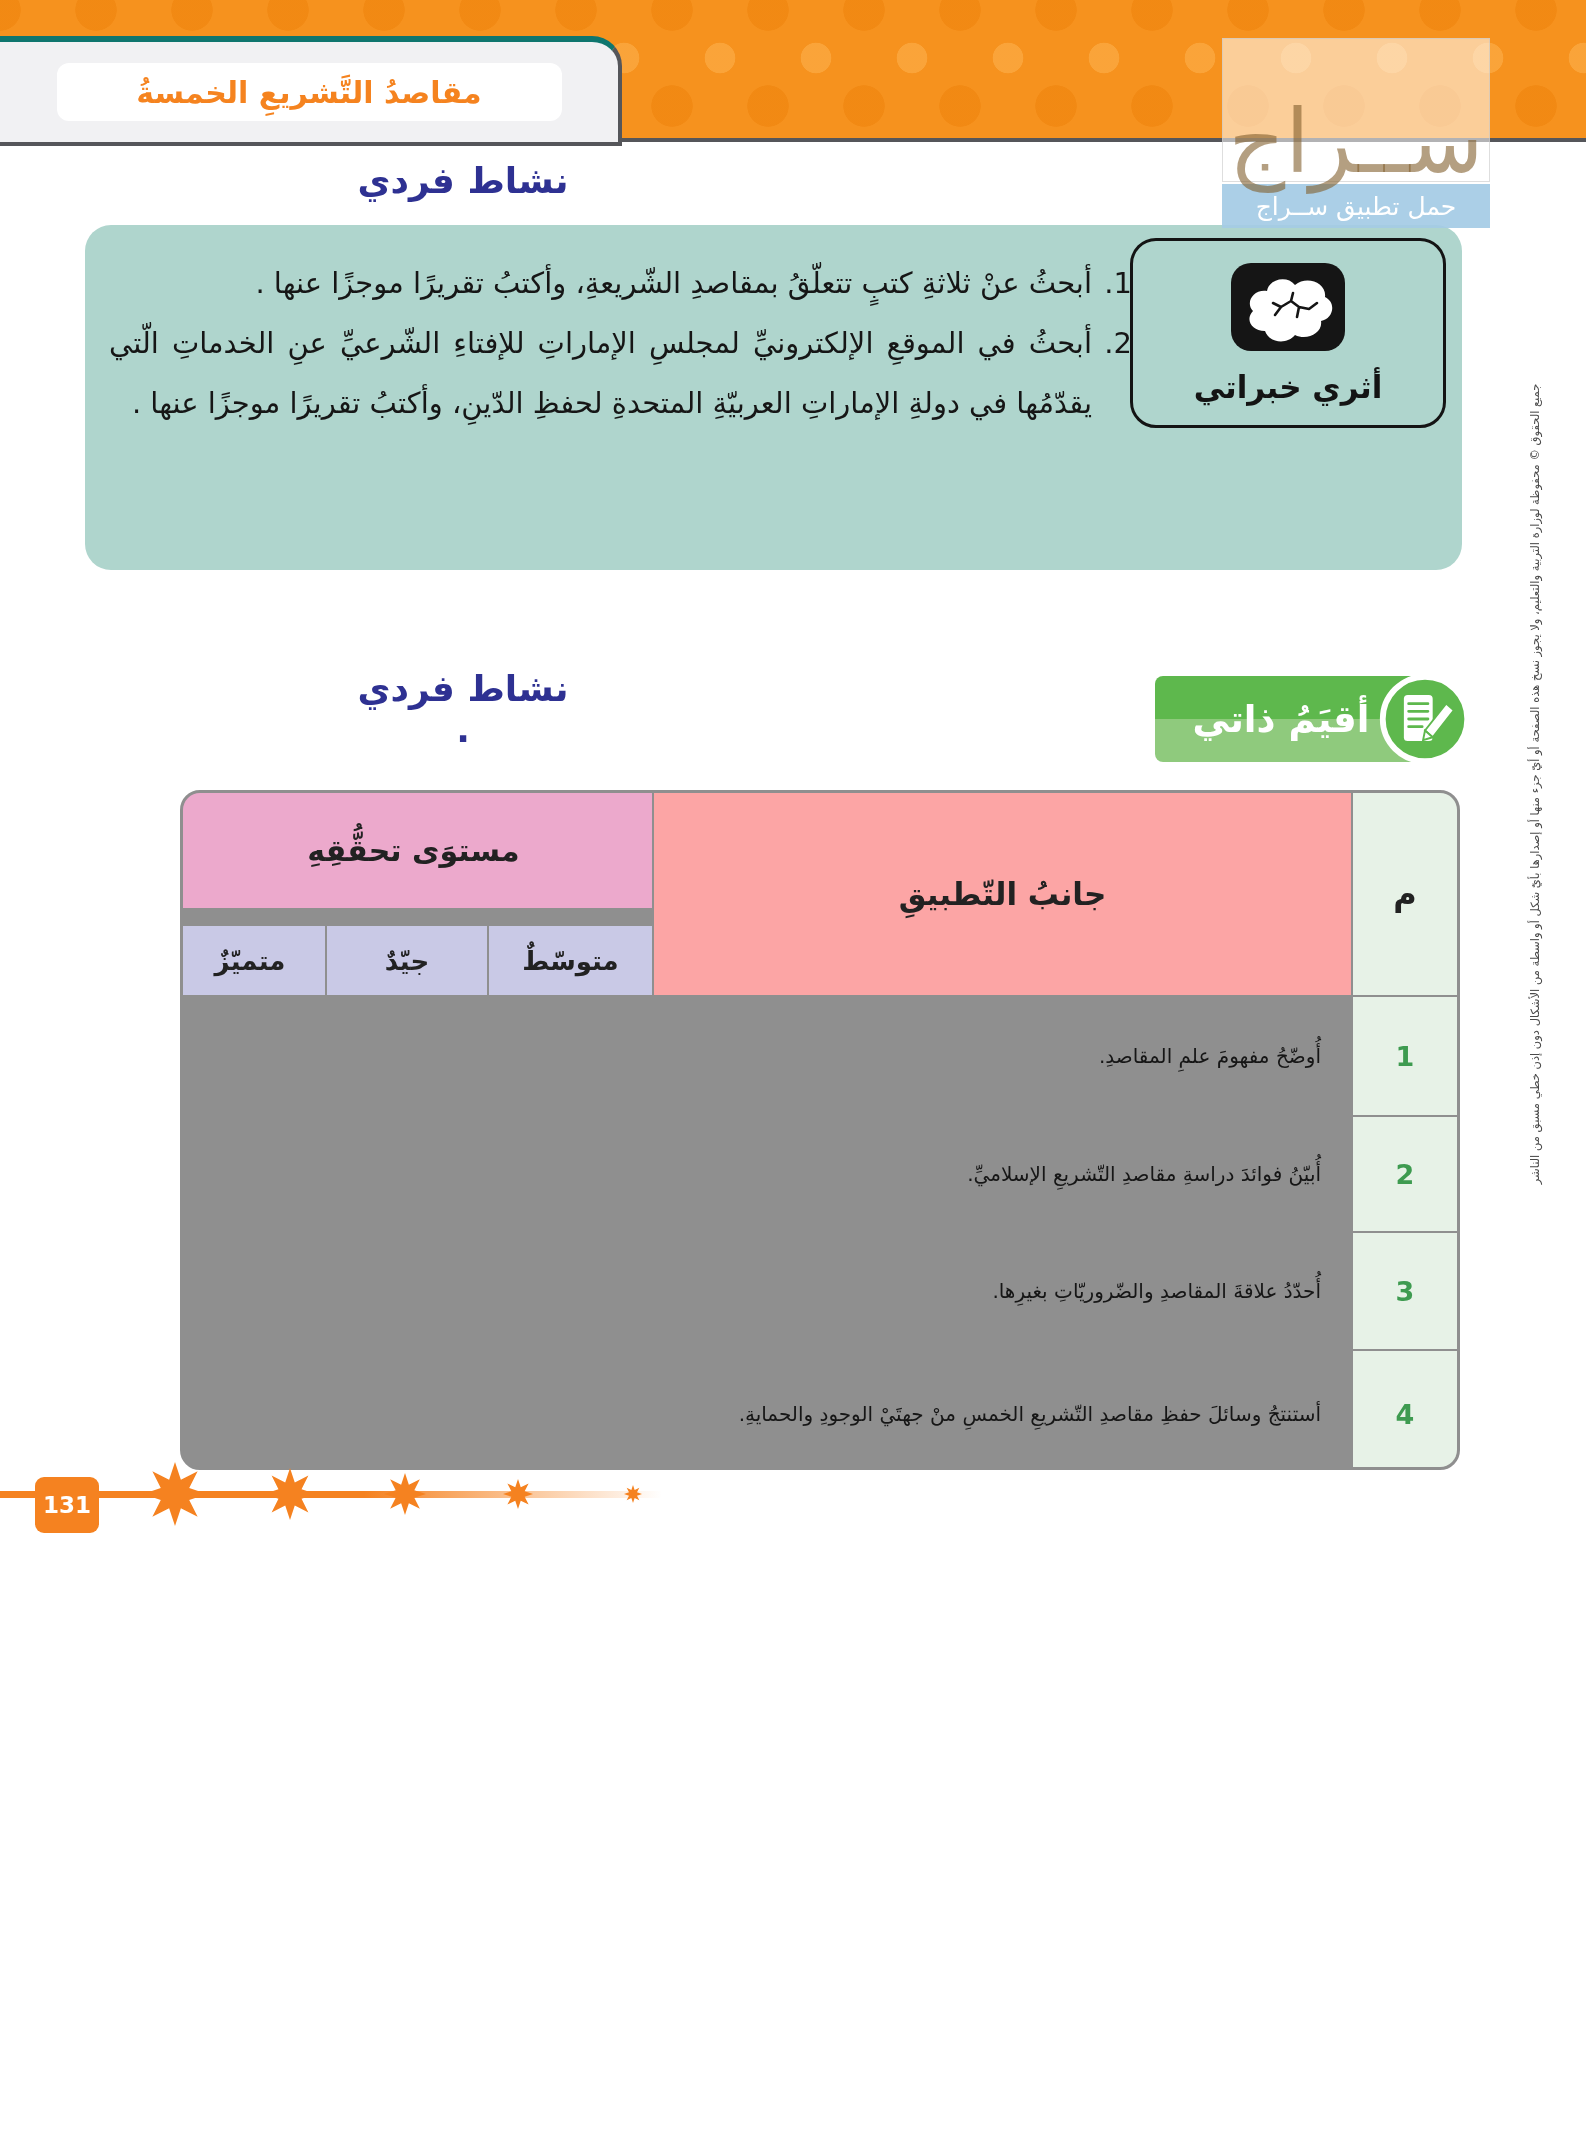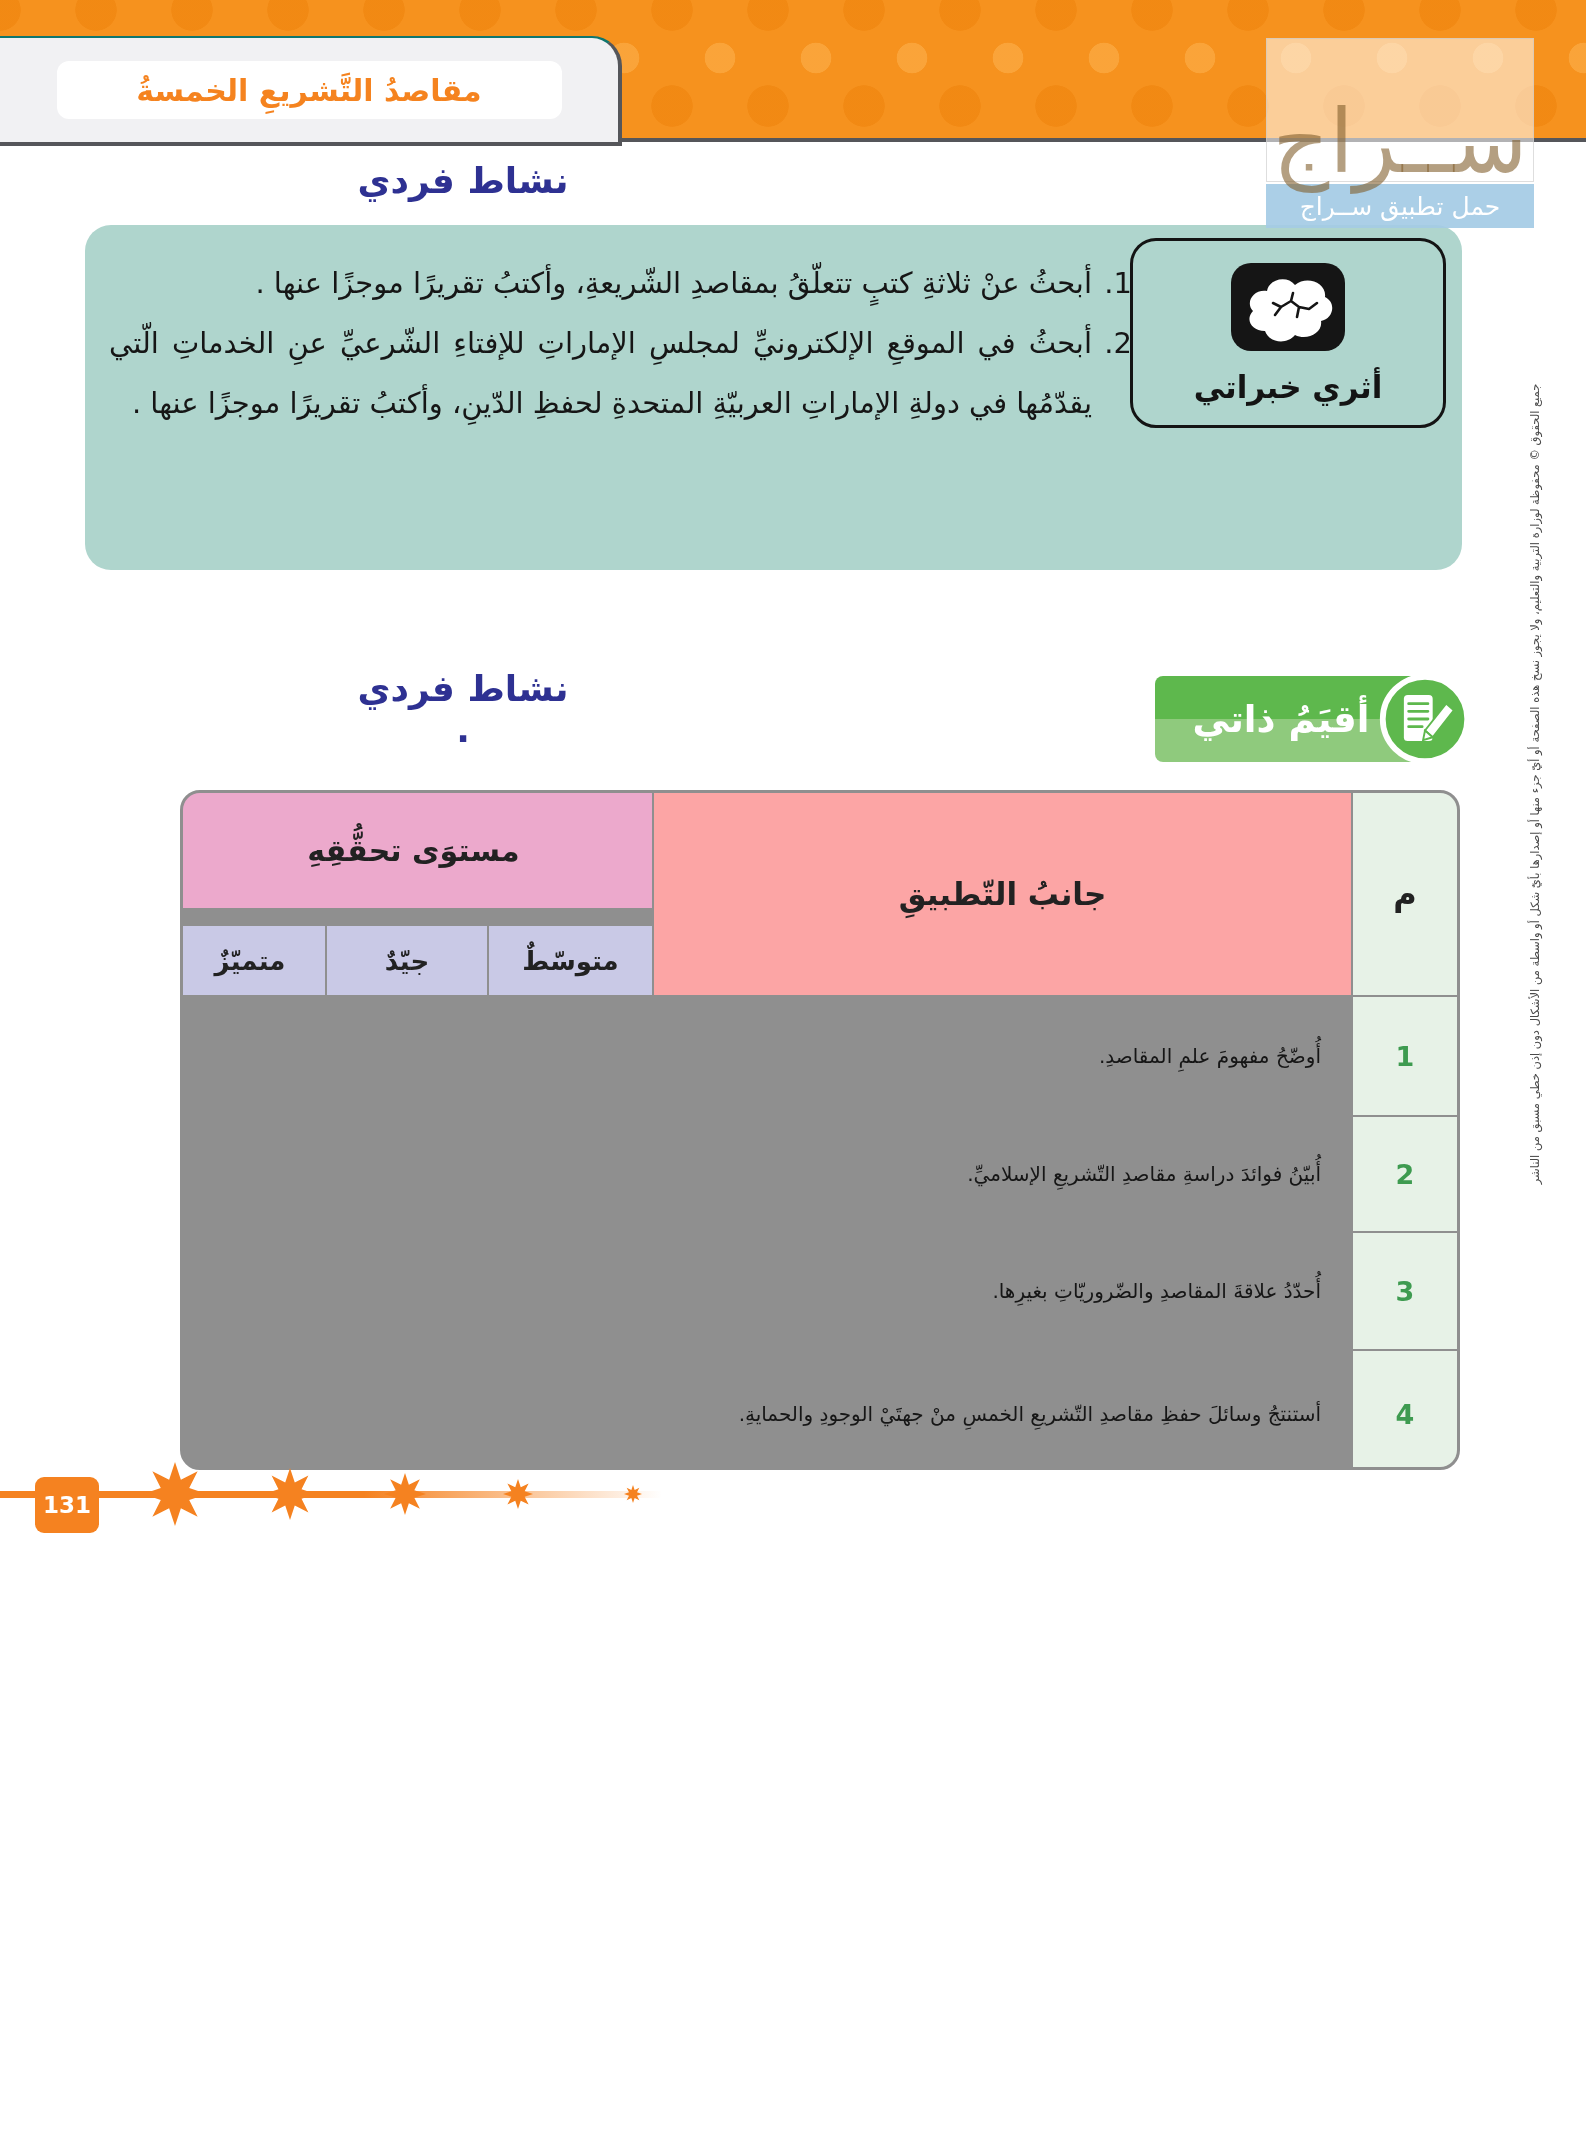--- a/index.html
+++ b/index.html
@@ -13,32 +13,32 @@
     background-image:
       radial-gradient(circle, rgba(255,186,92,0.45) 22%, transparent 23%),
       radial-gradient(circle, rgba(238,130,10,0.55) 30%, transparent 31%);
     background-size:96px 96px, 96px 96px;
     background-position:0 10px, 48px 58px;
     border-bottom:4px solid #55565A;
   }
   .title-tab {
     position:absolute; left:0; top:36px; width:622px; height:110px;
     background:#F1F1F3;
-    border-right:4px solid #55565A; border-bottom:4px solid #55565A; border-top:2px solid #0f766e;
+    border-right:4px solid #55565A; border-bottom:4px solid #55565A; border-top:6px solid #0f766e;
     border-top-right-radius:30px;
     display:flex; align-items:center; justify-content:center; z-index:2;
   }
   .title-pill {
     width:505px; height:58px; background:#ffffff; border-radius:12px;
     display:flex; align-items:center; justify-content:center;
     color:#F5831F; font-size:30px; font-weight:bold;
   }
 
   
-  .siraj { position:absolute; left:1222px; top:38px; width:268px; z-index:3;margin-left:44px; }
+  .siraj { position:absolute; left:1222px; top:38px; width:268px; z-index:3; }
   .siraj-top {
     height:144px; background:rgba(255,255,255,0.55); border:1px solid rgba(200,200,200,0.6);
     display:flex; align-items:flex-end; justify-content:center; overflow:visible;
   }
   .siraj-logo { color:rgba(130,95,45,0.6); font-size:88px; line-height:0.9; font-weight:normal; }
   .siraj-bar {
     height:44px; background:rgba(164,203,229,0.92); margin-top:2px;
     display:flex; align-items:center; justify-content:center;
     color:#ffffff; font-size:25px; letter-spacing:1px;
   }

